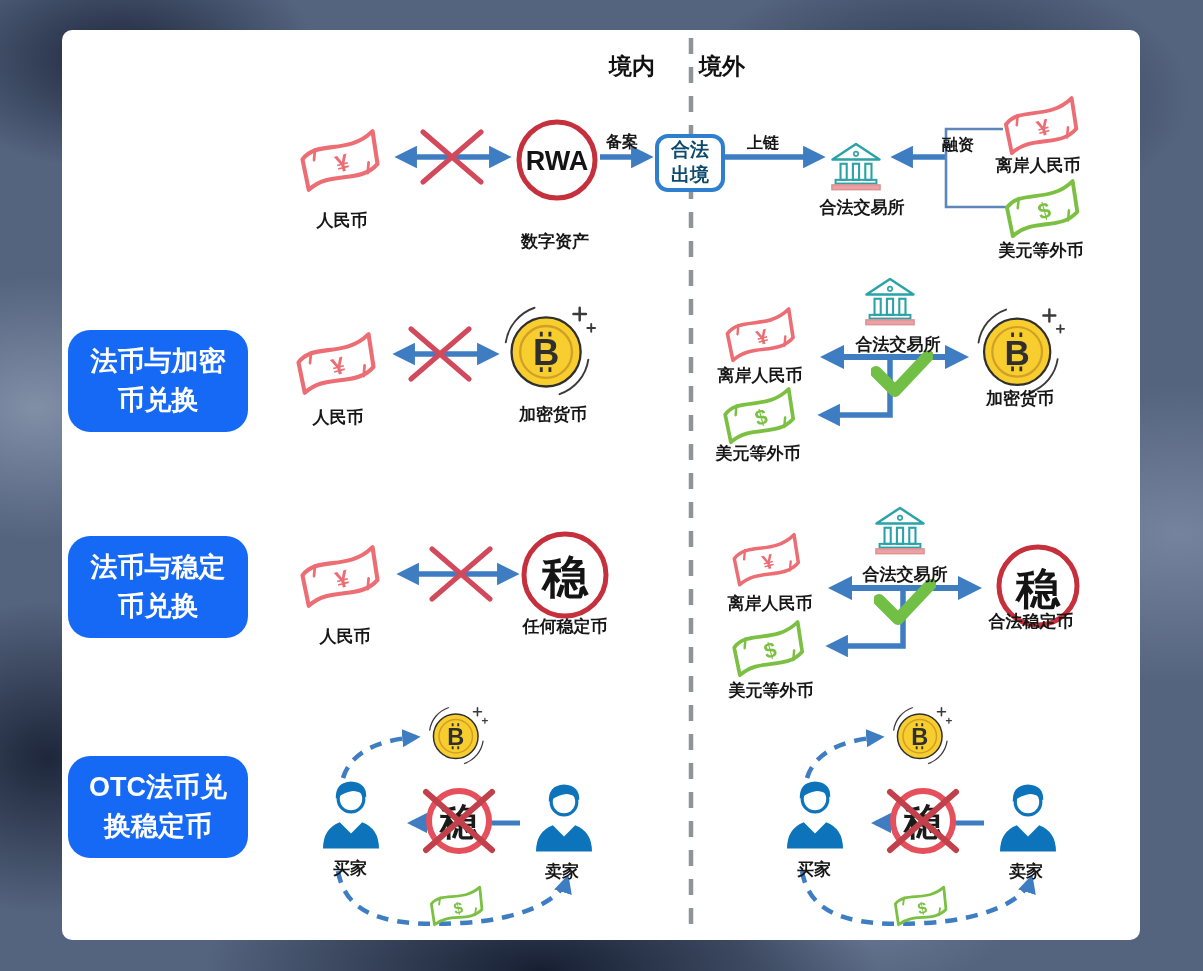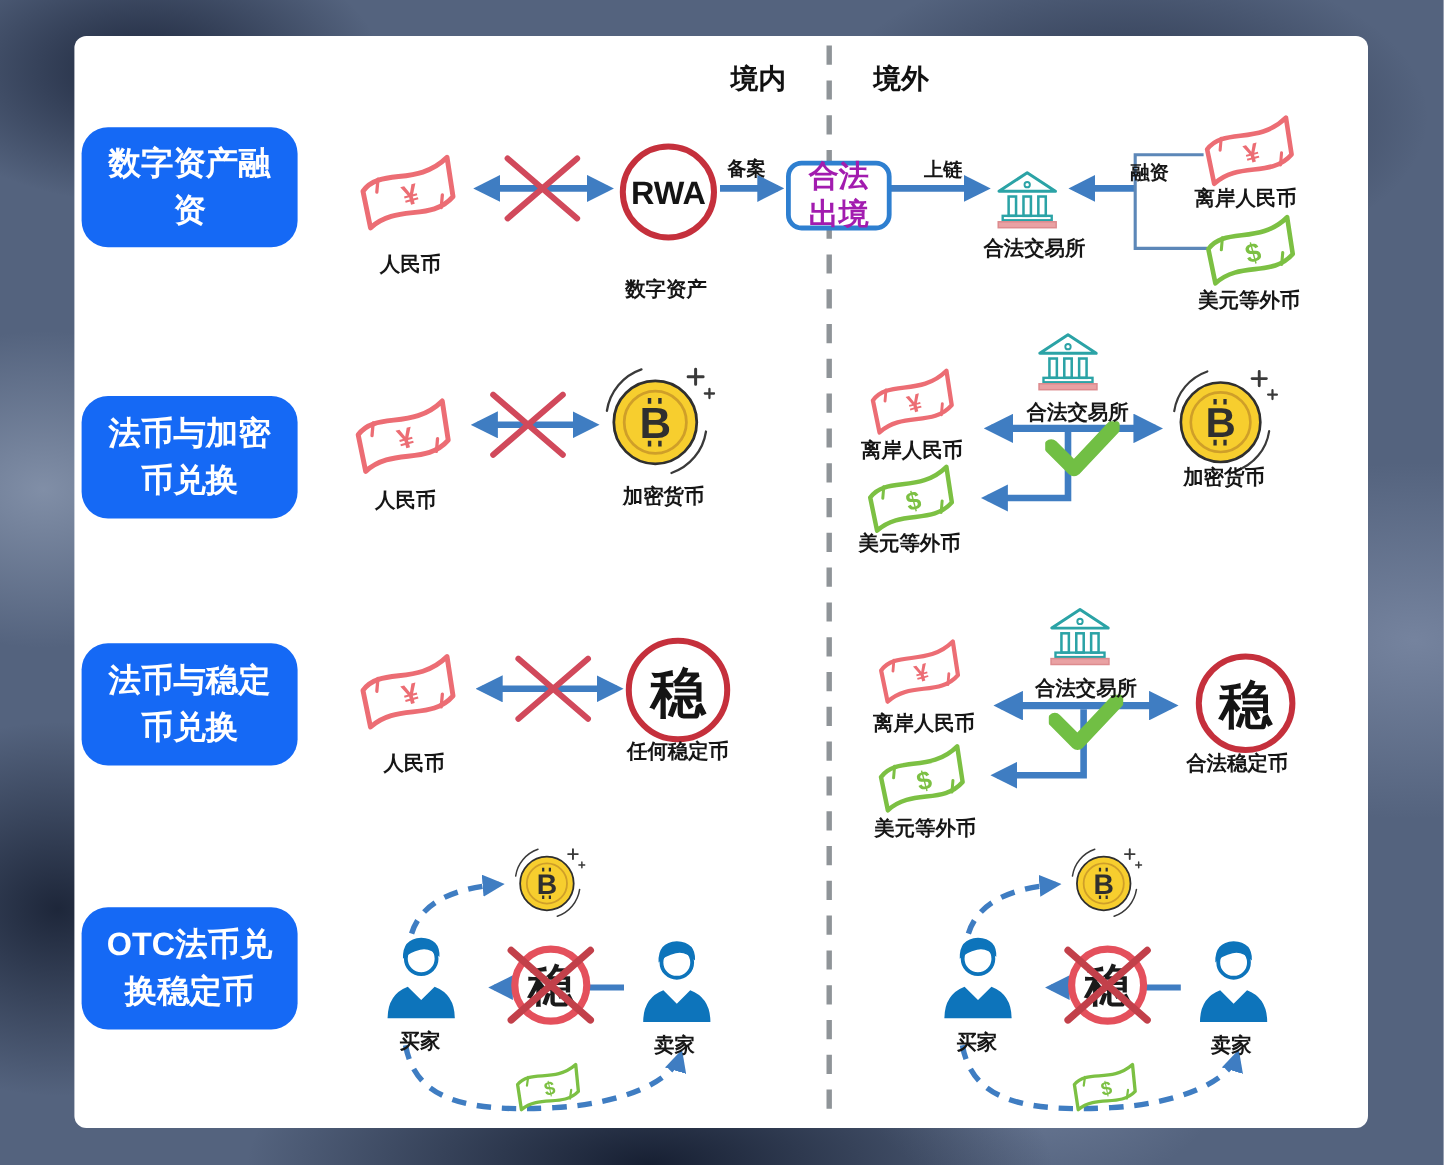--- a/index.html
+++ b/index.html
@@ -18,22 +18,22 @@
       radial-gradient(ellipse 200px 140px at 30% 20%, rgba(120,135,165,.4), transparent 60%);
   }
   .card{position:absolute;left:62px;top:30px;width:1078px;height:910px;background:#ffffff;border-radius:10px;}
   .card svg{position:absolute;left:0;top:0;}
   .lbl{position:absolute;transform:translate(-50%,-50%);font-weight:700;font-size:17px;line-height:1;color:#161616;white-space:nowrap;text-align:center;}
   .lbl.small{font-size:16px;}
   .hdr{position:absolute;transform:translate(-50%,-50%);font-weight:800;font-size:23px;color:#111;white-space:nowrap;}
   .bluebox{position:absolute;left:6px;width:180px;background:#1569f5;color:#fff;border-radius:22px;
     display:flex;align-items:center;justify-content:center;text-align:center;
     font-weight:800;font-size:27px;line-height:1.45;padding:0 15px;box-sizing:border-box;}
-  .exitbox{position:absolute;left:593px;top:104px;width:88px;height:58px;background:#fff;
-    border:4px solid #2e7fd0;border-radius:13px;color:#a21caf;font-weight:700;font-size:25px;line-height:1.3;
+  .exitbox{position:absolute;left:593px;top:104px;width:70px;height:58px;background:#fff;
+    border:4px solid #2e7fd0;border-radius:13px;color:#0c4a6e;font-weight:700;font-size:19px;line-height:1.3;
     display:flex;align-items:center;justify-content:center;text-align:center;box-sizing:border-box;padding:0 4px;}
   text{font-family:"Liberation Sans",sans-serif;}
 </style>
 </head>
 <body>
 
 <div class="card">
 
   <svg width="1078" height="910" viewBox="0 0 1078 910">
     <defs>
@@ -184,50 +184,49 @@
         <text x="0" y="1" font-size="38" font-weight="700" fill="#1a1a1a" text-anchor="middle" dominant-baseline="central">稳</text>
         <path d="M-33 -29 L33 29 M33 -29 L-33 29" stroke="#c2404a" stroke-width="6" stroke-linecap="round" fill="none"></path>
       </g>
       <g transform="translate(396,877) rotate(-12)" color="#7cc043">
           <use href="#note-d" x="-31" y="-22" width="62" height="44"></use>
         </g>
     </g>
   </svg>
 
   <div class="hdr" style="left:570px;top:36px;">境内</div>
-  <div class="hdr" style="left:689px;top:36px;font-family:Liberation Mono, monospace;">境外</div>
-
-  <div class="bluebox" style="top:76px;height:100px;">数字资产融资</div>
+  <div class="hdr" style="left:660px;top:36px;font-family:Liberation Mono, monospace;">境外</div>
+
   <div class="bluebox" style="top:288px;height:102px;margin-top:12px;">法币与加密币兑换</div>
   <div class="bluebox" style="top:506px;height:102px;">法币与稳定币兑换</div>
   <div class="bluebox" style="top:726px;height:102px;">OTC法币兑换稳定币</div>
 
   <div class="exitbox">合法出境</div>
 
   <div class="lbl" style="left:280px;top:190px;">人民币</div>
   <div class="lbl" style="left:493px;top:182px;margin-top:29px;">数字资产</div>
   <div class="lbl small" style="left:560px;top:112px;">备案</div>
-  <div class="lbl small" style="left:724px;top:113px;">上链</div>
+  <div class="lbl small" style="left:701px;top:113px;">上链</div>
   <div class="lbl" style="left:800px;top:177px;">合法交易所</div>
   <div class="lbl small" style="left:869px;top:115px;margin-left:27px;">融资</div>
   <div class="lbl" style="left:976px;top:135px;">离岸人民币</div>
   <div class="lbl" style="left:979px;top:220px;">美元等外币</div>
 
   <div class="lbl" style="left:276px;top:387px;">人民币</div>
   <div class="lbl" style="left:491px;top:384px;">加密货币</div>
   <div class="lbl" style="left:698px;top:345px;">离岸人民币</div>
   <div class="lbl" style="left:836px;top:314px;">合法交易所</div>
   <div class="lbl" style="left:958px;top:368px;">加密货币</div>
   <div class="lbl" style="left:696px;top:423px;">美元等外币</div>
 
   <div class="lbl" style="left:283px;top:606px;">人民币</div>
   <div class="lbl" style="left:503px;top:596px;">任何稳定币</div>
   <div class="lbl" style="left:708px;top:573px;">离岸人民币</div>
   <div class="lbl" style="left:843px;top:544px;">合法交易所</div>
-  <div class="lbl" style="left:969px;top:606px;">合法稳定币</div>
+  <div class="lbl" style="left:969px;top:591px;">合法稳定币</div>
   <div class="lbl" style="left:709px;top:660px;">美元等外币</div>
 
   <div class="lbl" style="left:288px;top:838px;">买家</div>
   <div class="lbl" style="left:500px;top:841px;">卖家</div>
   <div class="lbl" style="left:752px;top:839px;">买家</div>
   <div class="lbl" style="left:964px;top:841px;">卖家</div>
 
 </div>
 
 </body></html>

